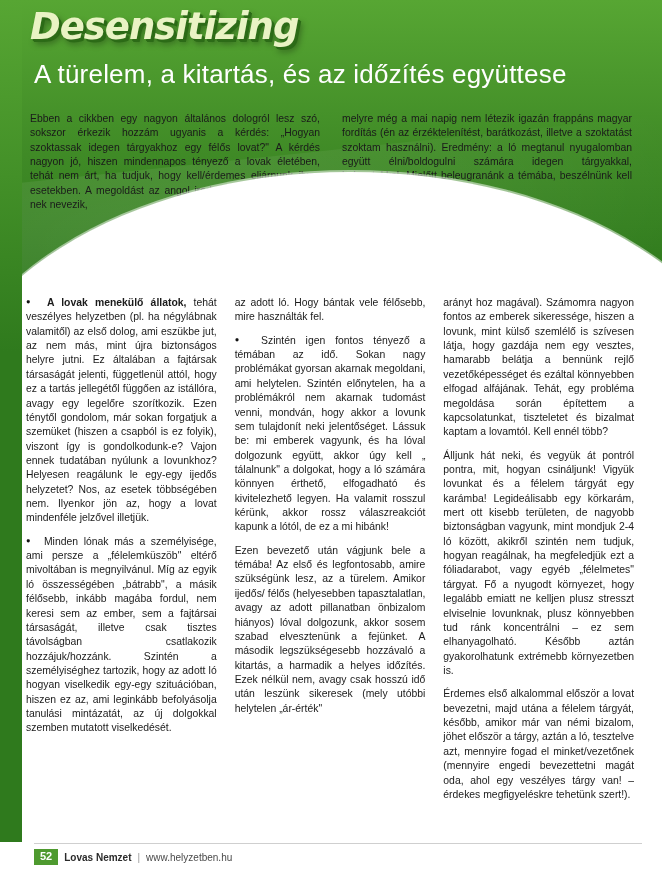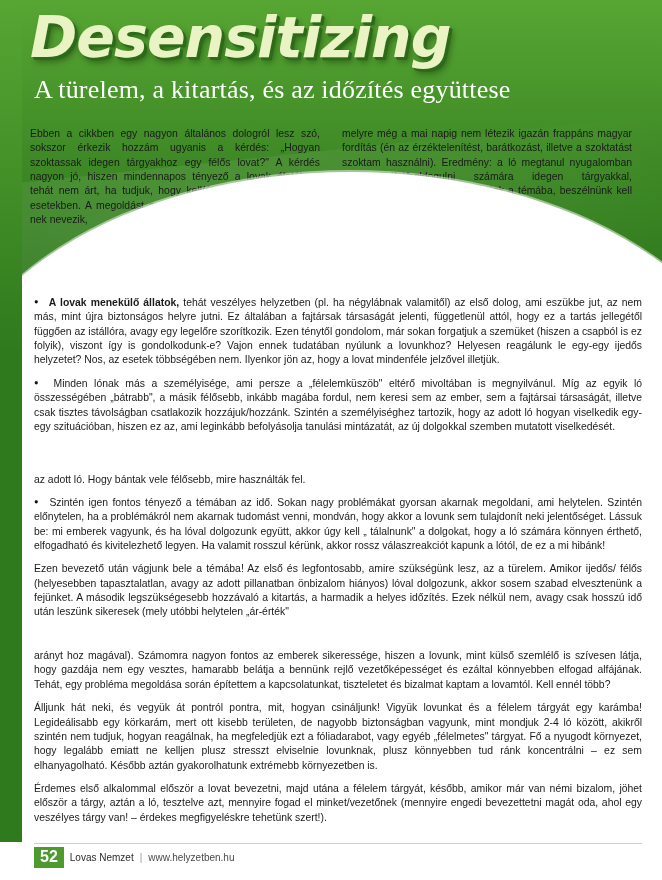--- a/index.html
+++ b/index.html
@@ -42,32 +42,32 @@
     position: relative;
     z-index: 3;
     padding: 0 30px;
   }
   .title {
     margin: 0;
     padding-top: 8px;
     font-family: "DejaVu Sans", sans-serif;
     font-weight: bold;
     font-style: italic;
-    font-size: 57px;
+    font-size: 37px;
     line-height: 1.05;
     letter-spacing: -1px;
     color: #e9f3c4;
     text-shadow:
       2px 2px 0 #2c6b17,
       3px 3px 0 #2c6b17,
       4px 5px 6px rgba(0,0,0,0.35);
   }
   .subtitle {
-    margin: 6px 0 0 4px;
-    font-family: Liberation Serif, serif;
+    margin: 12px 0 0 4px;
+    font-family: Liberation Sans, sans-serif;
     font-weight: 300;
     font-size: 26px;
     line-height: 1.2;
     color: #ffffff;
     letter-spacing: 0.2px;
   }
   .lede {
     margin-top: 22px;
     display: flex;
     gap: 22px;
@@ -116,28 +116,27 @@
     position: absolute;
     left: 0; bottom: 0;
     width: 662px; height: 38px;
     background: #ffffff;
     z-index: 6;
   }
 
   
   .body {
     position: absolute;
-    left: 34px;
+    left: 26px;
     top: 296px;
     width: 608px;
     height: 538px;
     display: flex;
     gap: 18px;
     z-index: 5;
-    flex-direction: column;
   }
   .col {
     flex: 1 1 0;
     font-size: 10.4px;
     line-height: 1.38;
     color: #1a1a1a;
     text-align: justify;
   }
   .col p { margin: 0 0 9px 0; }
   .col p.bullet { text-indent: 0; }
@@ -161,27 +160,27 @@
     align-items: center;
     gap: 6px;
     z-index: 7;
     font-size: 10px;
     color: #3a3a3a;
   }
   .pagebox {
     background: #4e9a2f;
     color: #fff;
     font-weight: bold;
-    font-size: 16px;
+    font-size: 11px;
     padding: 2px 6px 3px 6px;
     line-height: 1;
     display: inline-block;
   }
   .footer-sep { color: #9a9a9a; }
-  .footer-mag { font-weight: normal; color: #2b2b2b; }
+  .footer-mag { font-weight: bold; color: #2b2b2b; }
   .footer-url { color: #4a4a4a; }
   .footer-rule {
     position: absolute;
     left: 34px;
     bottom: 36px;
     width: 608px;
     height: 1px;
     background: #cfcfcf;
     z-index: 7;
   }

